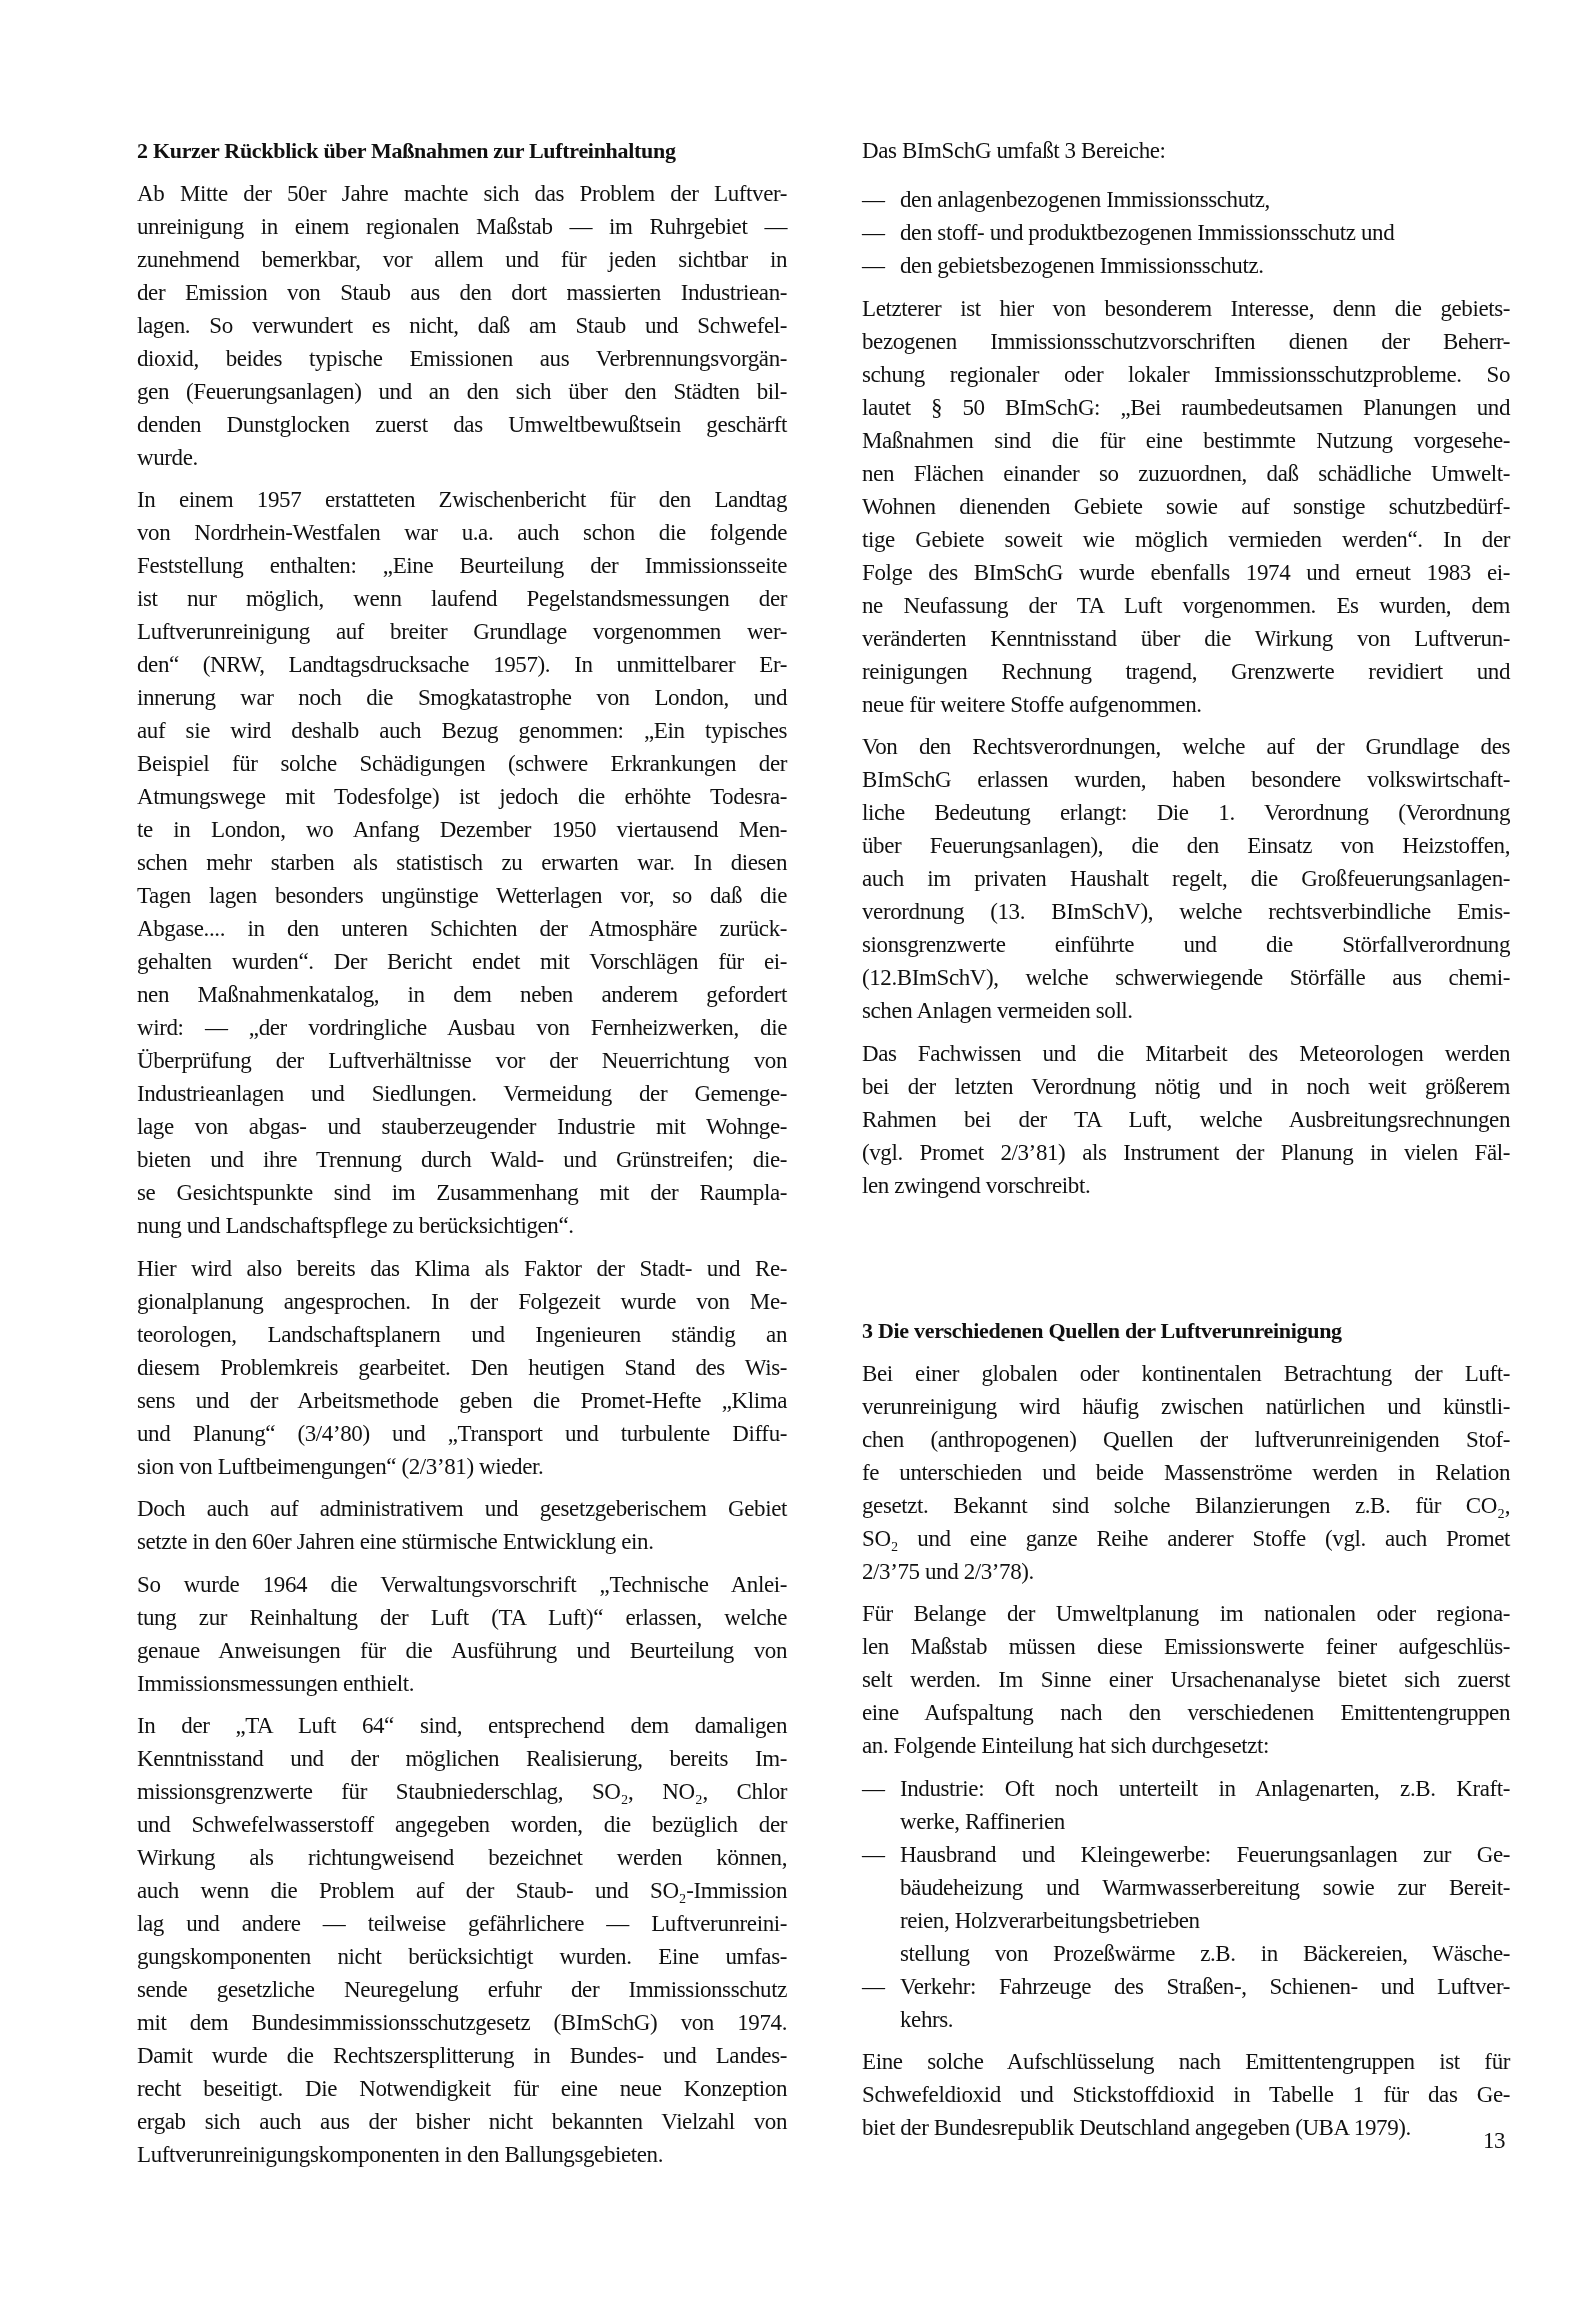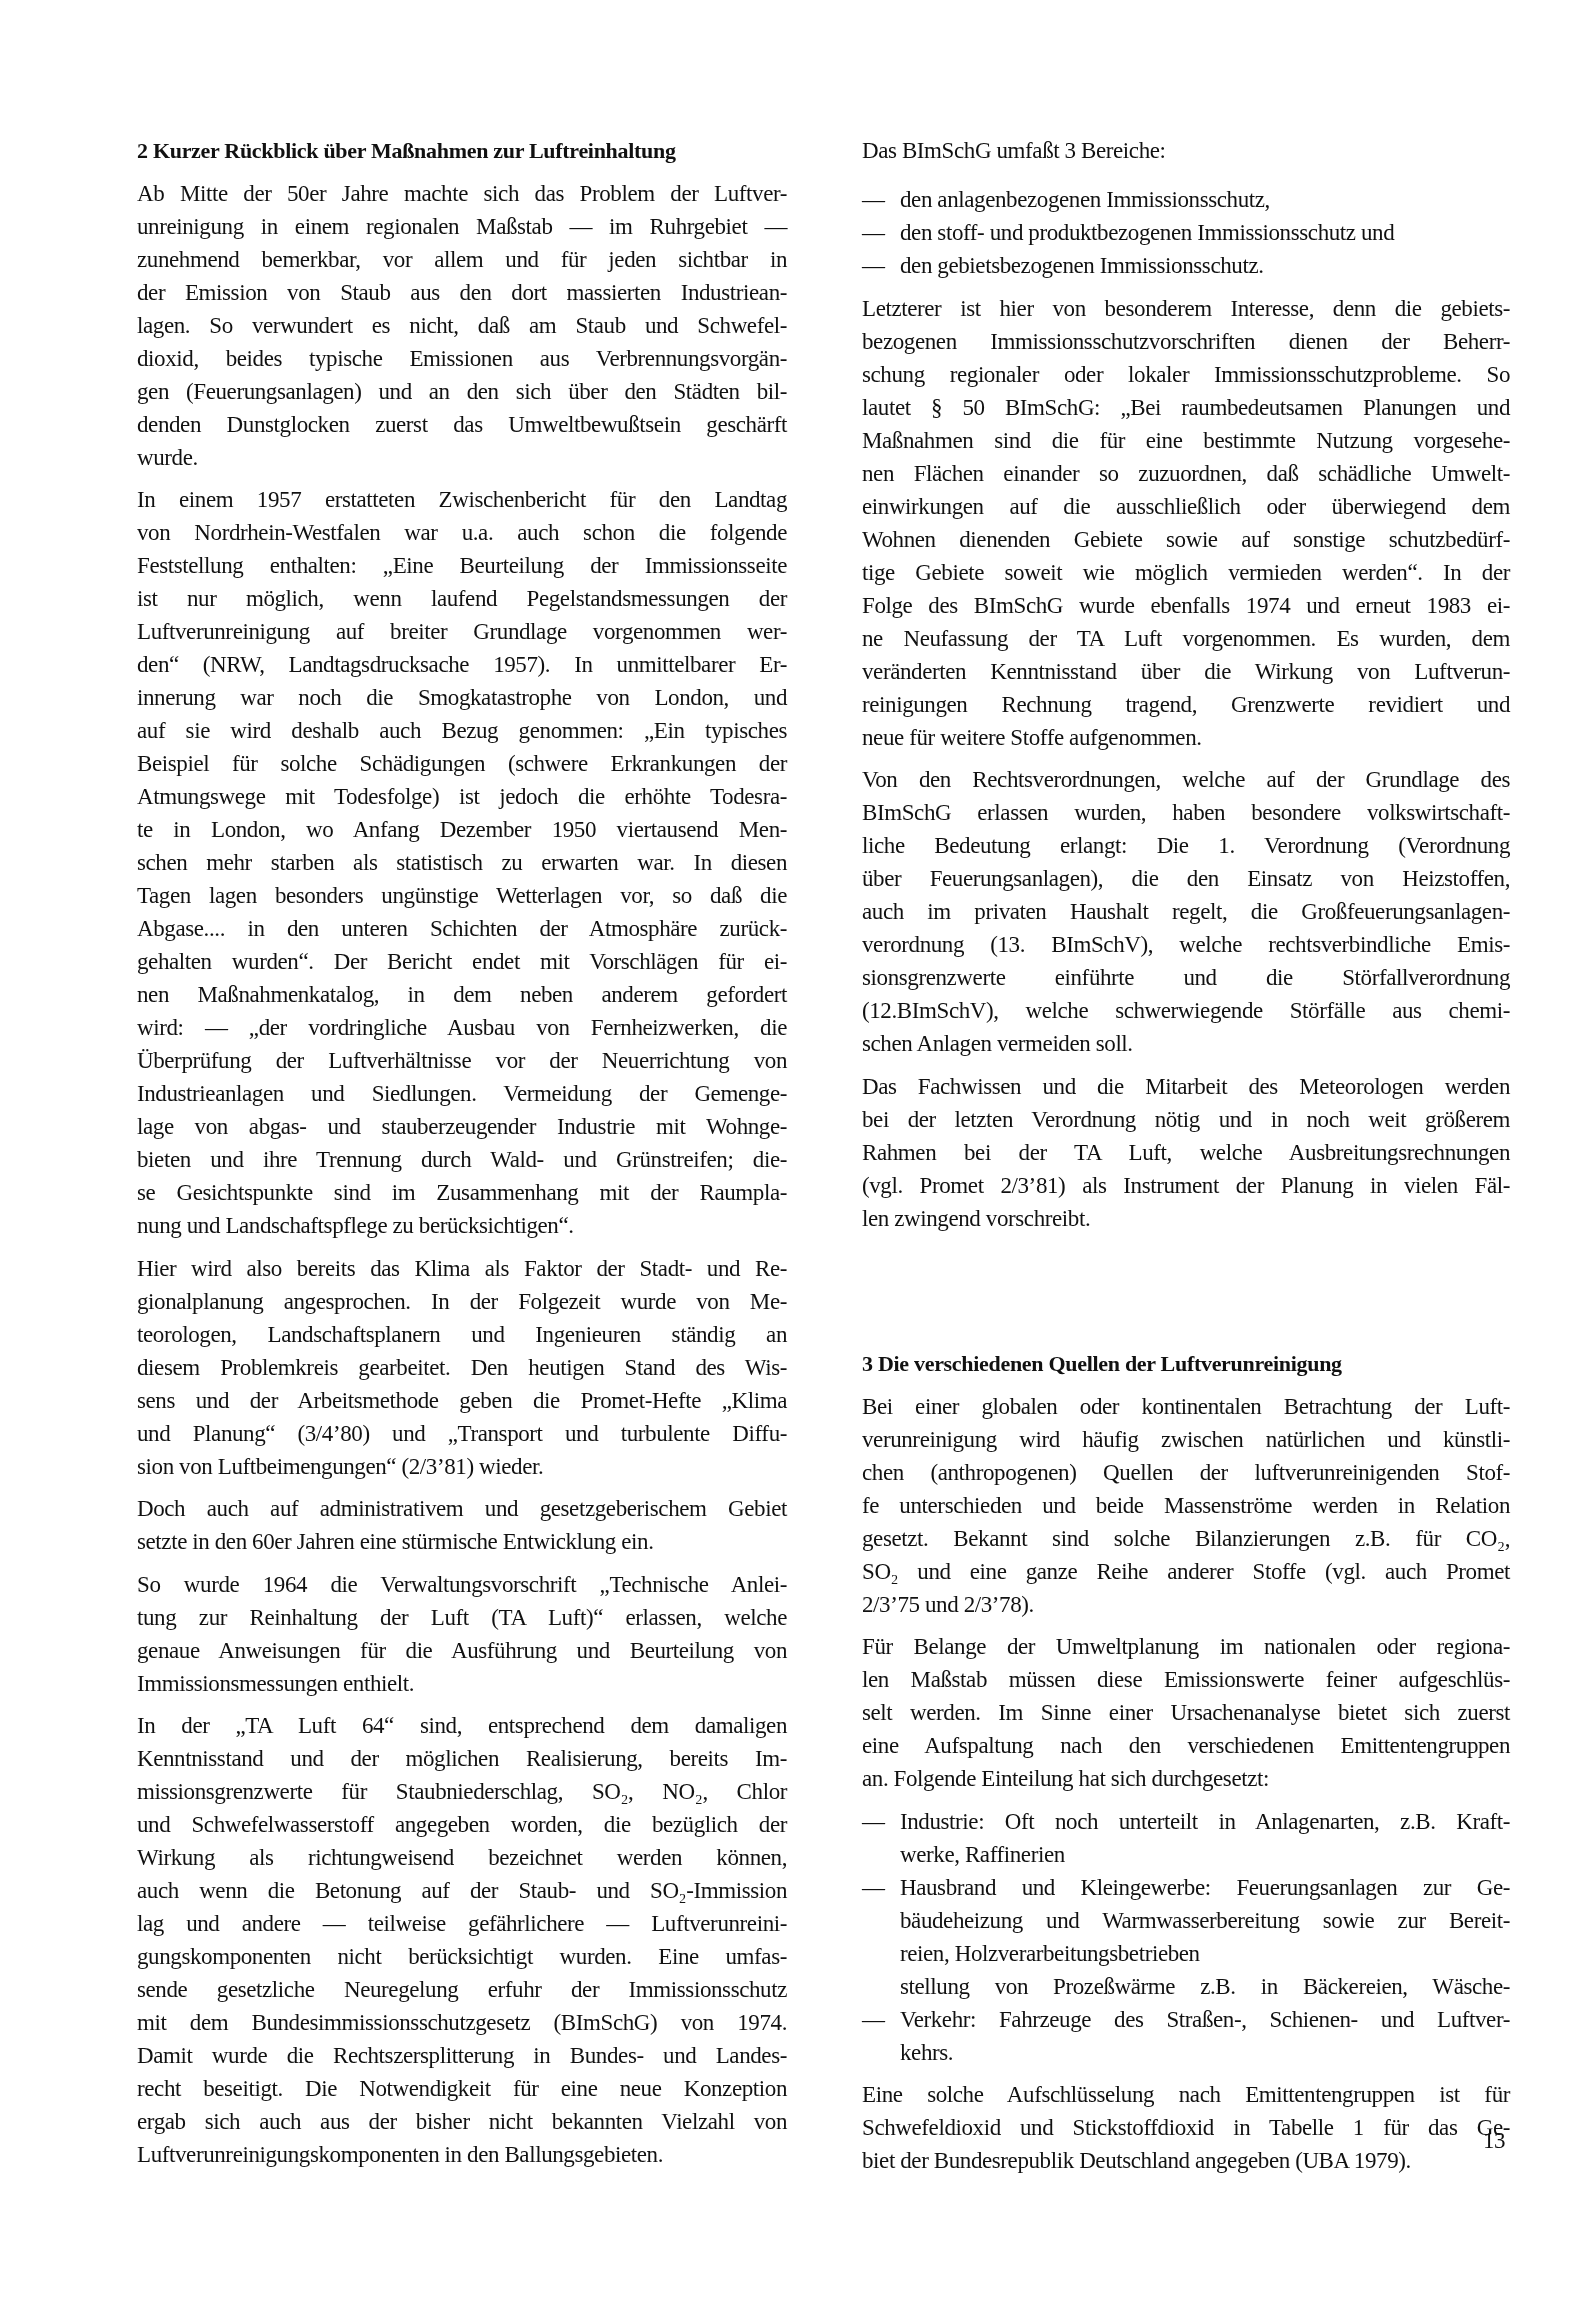--- a/index.html
+++ b/index.html
@@ -81,21 +81,21 @@
         <span class="line">tung zur Reinhaltung der Luft (TA Luft)“ erlassen, welche</span>
         <span class="line">genaue Anweisungen für die Ausführung und Beurteilung von</span>
         <span class="line last">Immissionsmessungen enthielt.</span>
       </p>
       <p class="para">
         <span class="line">In der „TA Luft 64“ sind, entsprechend dem damaligen</span>
         <span class="line">Kenntnisstand und der möglichen Realisierung, bereits Im-</span>
         <span class="line">missionsgrenzwerte für Staubniederschlag, SO₂, NO₂, Chlor</span>
         <span class="line">und Schwefelwasserstoff angegeben worden, die bezüglich der</span>
         <span class="line">Wirkung als richtungweisend bezeichnet werden können,</span>
-        <span class="line">auch wenn die Betonung auf der Staub- und SO₂-Immission</span>
+        <span class="line">auch wenn die Problem auf der Staub- und SO₂-Immission</span>
         <span class="line">lag und andere — teilweise gefährlichere — Luftverunreini-</span>
         <span class="line">gungskomponenten nicht berücksichtigt wurden. Eine umfas-</span>
         <span class="line">sende gesetzliche Neuregelung erfuhr der Immissionsschutz</span>
         <span class="line">mit dem Bundesimmissionsschutzgesetz (BImSchG) von 1974.</span>
         <span class="line">Damit wurde die Rechtszersplitterung in Bundes- und Landes-</span>
         <span class="line">recht beseitigt. Die Notwendigkeit für eine neue Konzeption</span>
         <span class="line">ergab sich auch aus der bisher nicht bekannten Vielzahl von</span>
         <span class="line last">Luftverunreinigungskomponenten in den Ballungsgebieten.</span>
       </p>
     </div>
@@ -120,21 +120,20 @@
       </li>
     </ul>
   <div id="right-paras-a">
       <p class="para">
         <span class="line">Letzterer ist hier von besonderem Interesse, denn die gebiets-</span>
         <span class="line">bezogenen Immissionsschutzvorschriften dienen der Beherr-</span>
         <span class="line">schung regionaler oder lokaler Immissionsschutzprobleme. So</span>
         <span class="line">lautet § 50 BImSchG: „Bei raumbedeutsamen Planungen und</span>
         <span class="line">Maßnahmen sind die für eine bestimmte Nutzung vorgesehe-</span>
         <span class="line">nen Flächen einander so zuzuordnen, daß schädliche Umwelt-</span>
-        <span class="line">einwirkungen auf die ausschließlich oder überwiegend dem</span>
         <span class="line">Wohnen dienenden Gebiete sowie auf sonstige schutzbedürf-</span>
         <span class="line">tige Gebiete soweit wie möglich vermieden werden“. In der</span>
         <span class="line">Folge des BImSchG wurde ebenfalls 1974 und erneut 1983 ei-</span>
         <span class="line">ne Neufassung der TA Luft vorgenommen. Es wurden, dem</span>
         <span class="line">veränderten Kenntnisstand über die Wirkung von Luftverun-</span>
         <span class="line">reinigungen Rechnung tragend, Grenzwerte revidiert und</span>
         <span class="line last">neue für weitere Stoffe aufgenommen.</span>
       </p>
       <p class="para">
         <span class="line">Von den Rechtsverordnungen, welche auf der Grundlage des</span>

